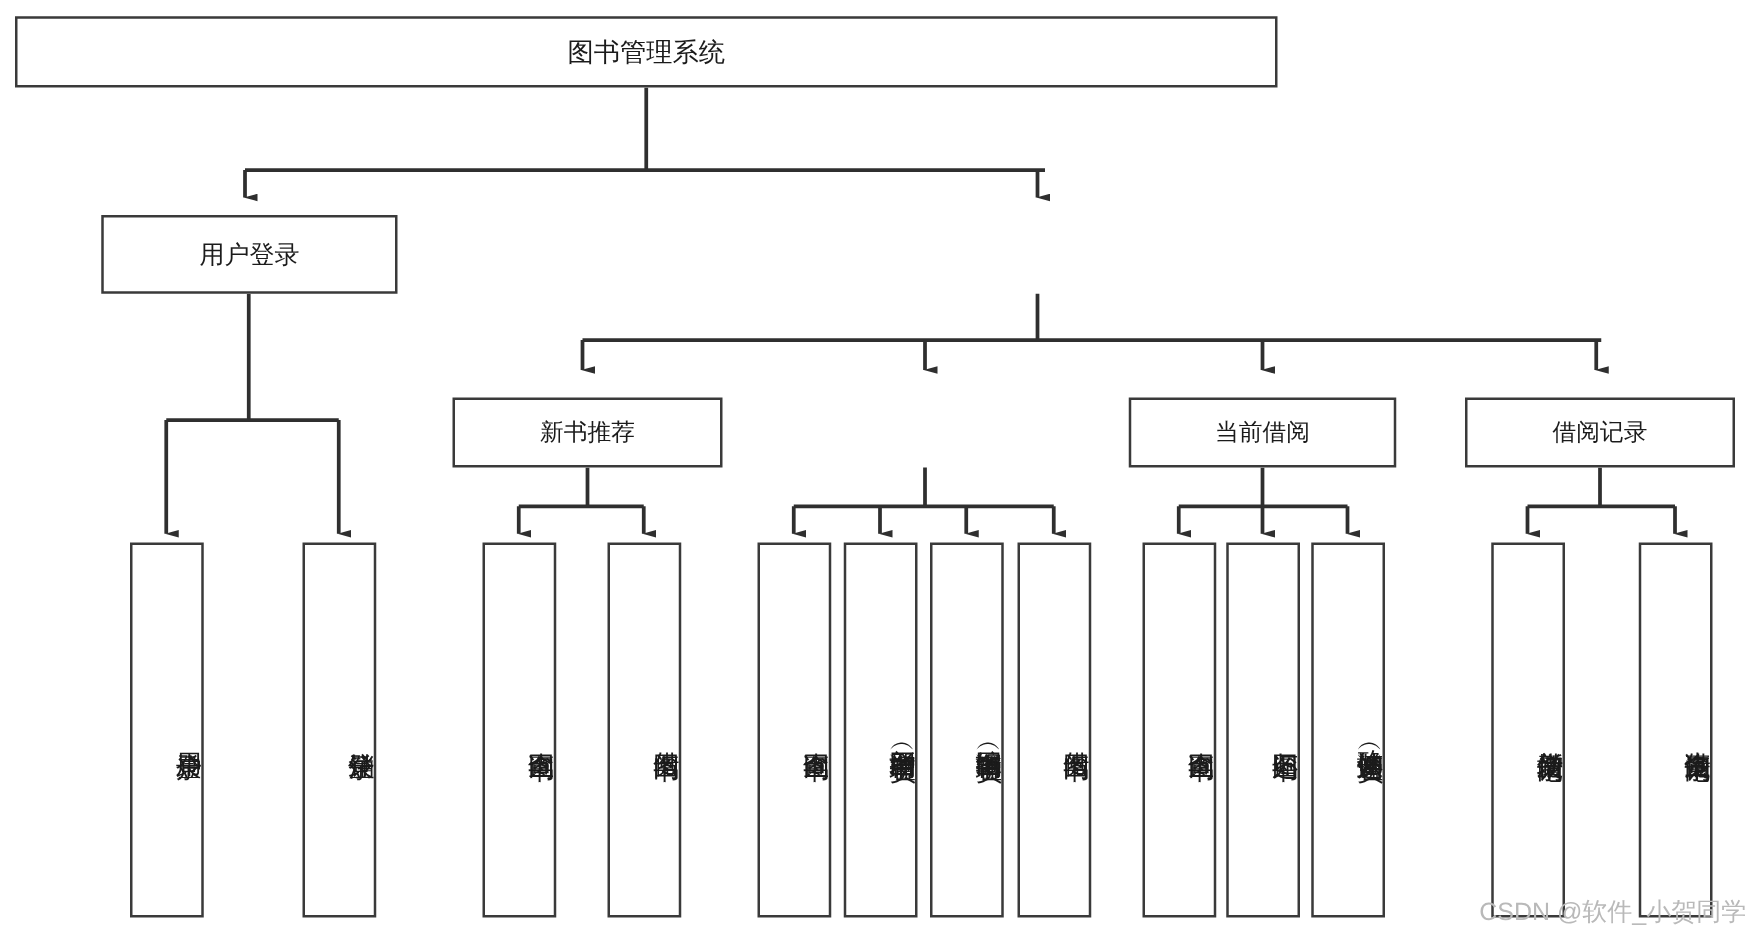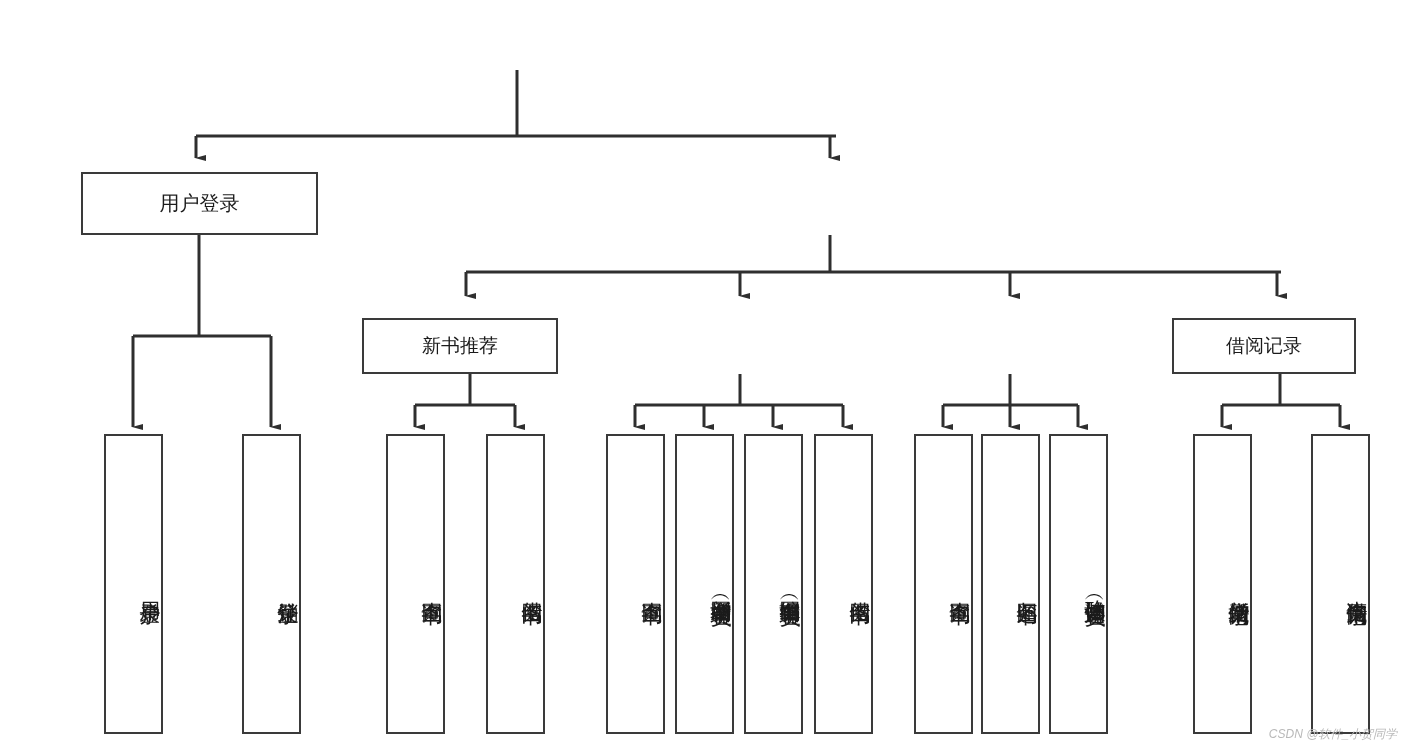--- a/index.html
+++ b/index.html
@@ -56,25 +56,24 @@
   }
   .node.leaf .txt {
     writing-mode: vertical-rl;
     text-orientation: upright;
     white-space: nowrap;
   }
   .watermark {
     position: absolute;
     right: 8px;
     bottom: 4px;
-    font-size: 12px;
+    font-size: 20px;
     color: #b9b9b9;
     white-space: nowrap;
     user-select: none;
-    font-style: italic;
   }
 </style>
 </head>
 <body>
 
 <div id="canvas">
 
   <svg id="wires" viewBox="0 0 1405 747" xmlns="http://www.w3.org/2000/svg">
     <defs>
       <marker id="arrow" markerWidth="10" markerHeight="12" refX="3" refY="10" orient="auto" markerUnits="userSpaceOnUse">
@@ -119,29 +118,35 @@
       <path d="M1010,405 L1010,427" marker-end="url(#arrow)"></path>
       <path d="M1078,405 L1078,427" marker-end="url(#arrow)"></path>
 
       <path d="M1280,374 L1280,405"></path>
       <path d="M1222,405 L1340,405"></path>
       <path d="M1222,405 L1222,427" marker-end="url(#arrow)"></path>
       <path d="M1340,405 L1340,427" marker-end="url(#arrow)"></path>
     </g>
   </svg>
 
+  <div class="node root" style="left:12px; top:13px; width:1010px; height:57px;">
+    <span class="txt">图书管理系统</span>
+  </div>
 
   <div class="node lvl1" style="left:81px; top:172px; width:237px; height:63px;">
     <span class="txt">用户登录</span>
   </div>
 
-  <div class="node lvl2" style="left:362px; top:318px; width:196px; height:56px;text-align:center;">
+  <div class="node lvl2" style="left:362px; top:318px; width:216px; height:56px;text-align:center;">
     <span class="txt">新书推荐</span>
   </div>
-  <div class="node lvl2" style="left:1172px; top:318px; width:184px; height:56px;">
+  <div class="node lvl2" style="left:903px; top:318px; width:214px; height:56px;">
+    <span class="txt">当前借阅</span>
+  </div>
+  <div class="node lvl2" style="left:1172px; top:318px; width:216px; height:56px;">
     <span class="txt">借阅记录</span>
   </div>
 
   <div class="node leaf" style="left:104px; top:434px; width:59px; height:300px;">
     <span class="txt">用户登录</span>
   </div>
   <div class="node leaf" style="left:242px; top:434px; width:59px; height:300px;">
     <span class="txt">注销登录</span>
   </div>
 

